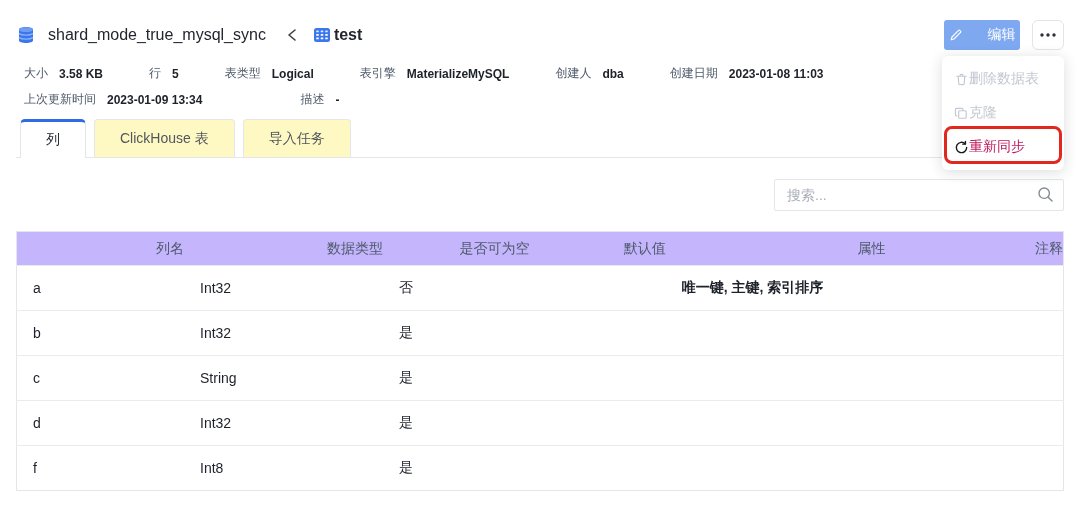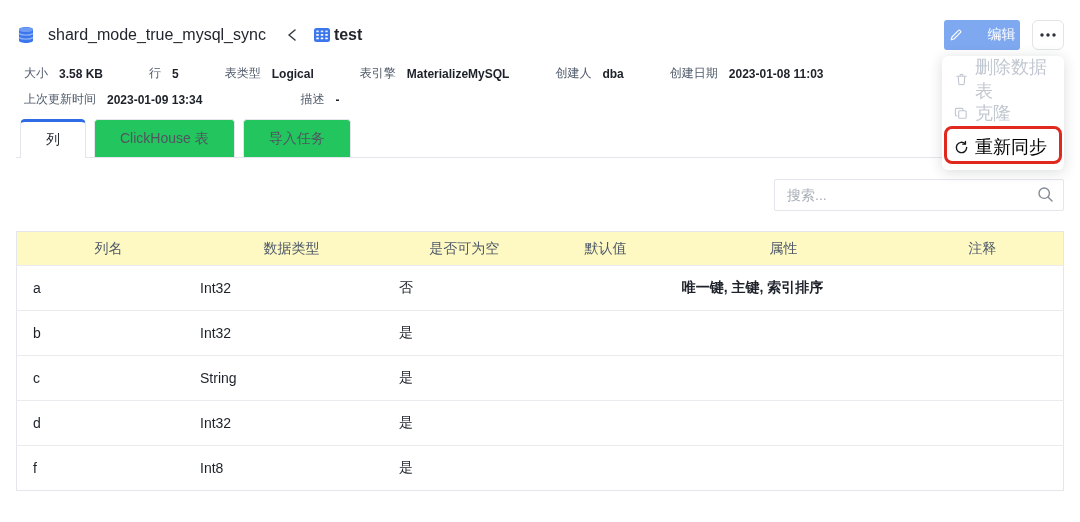--- a/index.html
+++ b/index.html
@@ -18,54 +18,54 @@
   .btn-edit { display: flex; align-items: center; justify-content: center; gap: 25px;
     width: 76px; height: 30px; background: #7ea8f0; color: #fff; font-size: 14px;
     border: none; border-radius: 3px; cursor: pointer; }
   .btn-more { display: flex; align-items: center; justify-content: center;
     width: 32px; height: 30px; background: #fff; border: 1px solid #e2e4e8;
     border-radius: 6px; cursor: pointer; }
 
   
   .menu { position: absolute; top: 56px; right: 16px; width: 122px; background: #fff;
     border-radius: 6px; box-shadow: 0 2px 14px rgba(31,35,41,0.16); padding: 6px 12px; z-index: 20; }
-  .menu-item { display: flex; align-items: center; gap: 6px; height: 34px; font-size: 18px; cursor: pointer; }
+  .menu-item { display: flex; align-items: center; height: 34px; font-size: 14px; cursor: pointer; }
   .menu-item.disabled { color: #c2c8d1; cursor: not-allowed; }
-  .menu-item.enabled { color: #000000; font-weight: 500; }
+  .menu-item.enabled { color: #be185d; font-weight: 500; }
   .menu-annotation { position: absolute; left: 2px; right: 2px; top: 70px; height: 38px;
     border: 3px solid #e0281e; border-radius: 8px; pointer-events: none; }
 
   
   .meta { margin-top: 15px; font-size: 12px; margin-left: 8px; }
   .meta-row { display: flex; align-items: center; margin-bottom: 9px; }
   .meta-pair { display: flex; align-items: center; margin-right: 46px; }
   .meta-label { color: #4e5969; margin-right: 11px; white-space: nowrap; }
   .meta-value { color: #1d2129; font-weight: 700; white-space: nowrap; }
 
   
   .tabs { margin-top: 11px; display: flex; align-items: flex-end; border-bottom: 1px solid #e5e6eb; padding-left: 4px; }
   .tab { height: 38px; line-height: 36px; padding: 0 25px; font-size: 14px; color: #51565f;
-    background: #22c55e; border: 1px solid #e5e6eb; border-bottom: none;
+    background: #fef9c3; border: 1px solid #e5e6eb; border-bottom: none;
     border-radius: 4px 4px 0 0; margin-right: 8px; cursor: pointer; white-space: nowrap; }
   .tab.active { background: #fff; color: #1d2129; border-top: 3px solid #2f6be4;
     line-height: 34px; margin-bottom: -1px; height: 39px; border-radius: 5px 5px 0 0; }
 
   
   .toolbar { margin-top: 21px; display: flex; justify-content: flex-end; }
   .search-wrap { position: relative; width: 290px; height: 32px; }
   .search-input { width: 100%; height: 100%; border: 1px solid #e5e6eb; border-radius: 2px;
     padding: 0 56px 0 12px; font-size: 14px; color: #1d2129; outline: none;
     font-family: "Liberation Sans", sans-serif; }
   .search-input::placeholder { color: #a9aeb8; }
   .search-icon { position: absolute; right: 10px; top: 7px; }
 
   
   .data-table { margin-top: 20px; width: 100%; border-collapse: collapse;
     border: 1px solid #e5e6eb; font-size: 14px; }
-  .data-table thead th { background: #fef9c3; height: 34px; text-align: center;
+  .data-table thead th { background: #c4b5fd; height: 34px; text-align: right;
     padding-left: 16px; color: #4e5969; font-weight: 400; }
   .data-table tbody td { height: 45px; padding-left: 16px; color: #1d2129;
     border-top: 1px solid #e9ebee; background: #fff; }
   .data-table tbody td.attr-cell { font-weight: 600; }
 </style>
 </head>
 <body>
 
 <div class="page">
 

